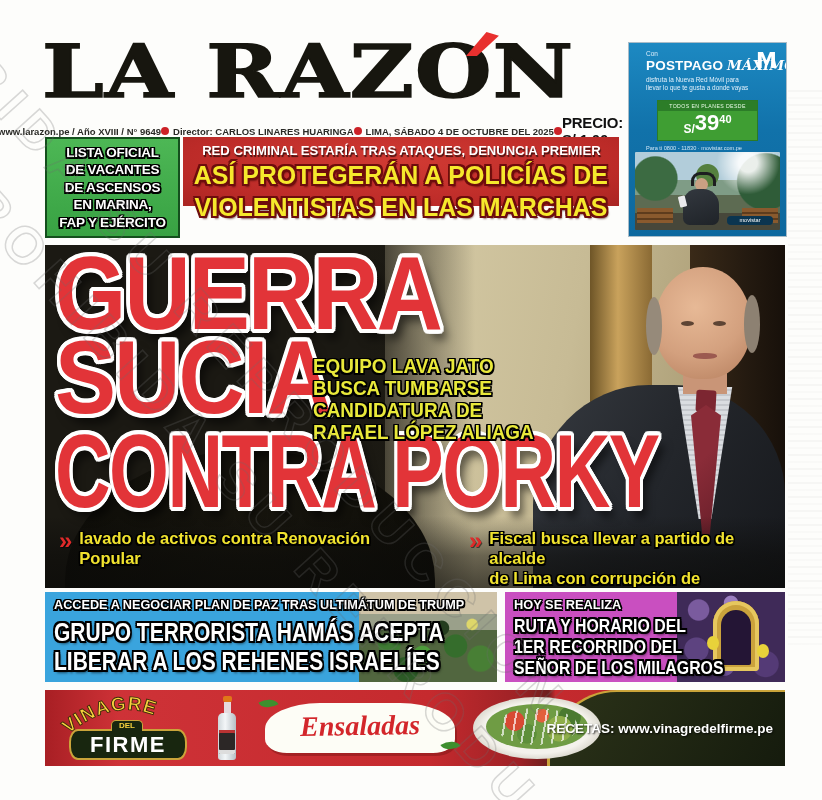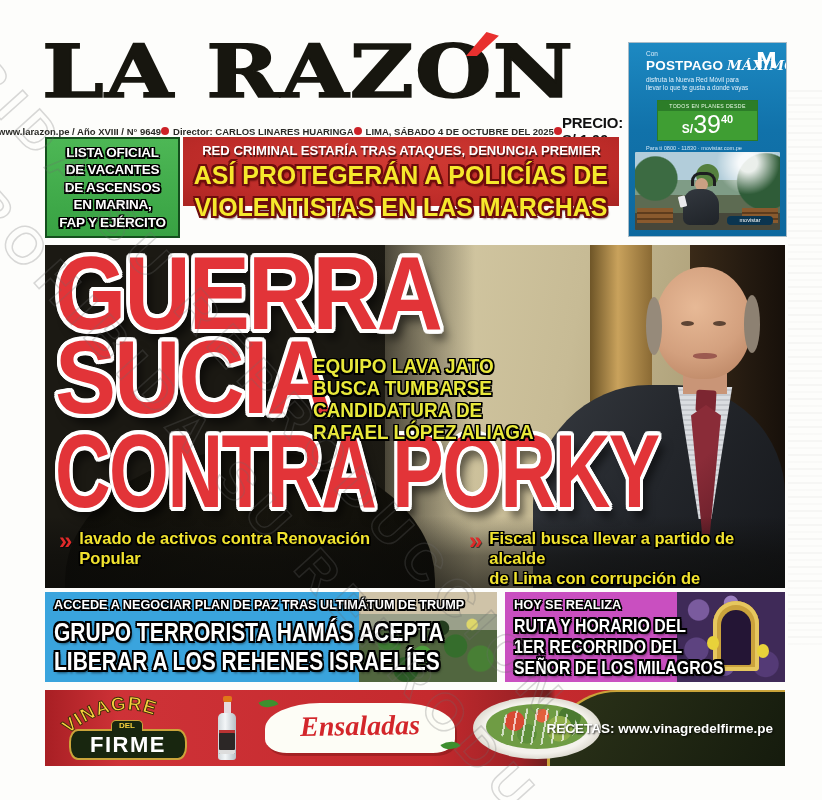--- a/index.html
+++ b/index.html
@@ -60,21 +60,21 @@
   .ad-brand .script{font-family:"DejaVu Serif",serif;font-style:italic;letter-spacing:0}
   .ad-m{position:absolute;right:9px;top:6px;font-size:21px;font-weight:bold;color:#fff;
         font-family:"DejaVu Sans",sans-serif}
   .ad-body{position:absolute;left:17px;top:33px;width:122px;font-size:6.4px;line-height:1.3;color:#e4f1fb}
   .price-box{position:absolute;left:28px;top:57px;width:101px;height:41px;background:#3f9e33;
         border:1px solid #2b7a26;text-align:center;box-sizing:border-box}
   .price-head{height:10px;background:#2c7d28;font-size:5.2px;color:#e9fbe6;line-height:10px;
         letter-spacing:.4px}
   .price-line{display:flex;justify-content:center;color:#fff}
   .cur{font-size:12px;font-weight:bold;margin-top:11px}
-  .int{font-size:25px;font-weight:normal;line-height:1.05}
+  .int{font-size:22px;font-weight:bold;line-height:1.05}
   .dec{font-size:11px;font-weight:bold;margin-top:2px}
   .ad-foot{position:absolute;left:17px;top:102px;width:130px;font-size:5.6px;color:#cfe6f6;
         white-space:nowrap}
   .ad-photo{position:absolute;left:6px;right:6px;bottom:6px;height:78px;overflow:hidden;border-radius:1px;
         background:
           radial-gradient(circle at 78% 14%,rgba(255,255,255,.9) 0 7%,rgba(255,255,255,0) 24%),
           radial-gradient(circle at 14% 34%,#3c6b42 0 16%,rgba(0,0,0,0) 17%),
           radial-gradient(circle at 90% 38%,#2f5c38 0 20%,rgba(0,0,0,0) 21%),
           radial-gradient(circle at 50% 30%,#55803f 0 12%,rgba(0,0,0,0) 13%),
           linear-gradient(180deg,#b2cdda 0 36%,#7f9c86 36% 55%,#5d6b52 55% 78%,#47473a 78% 100%)}

